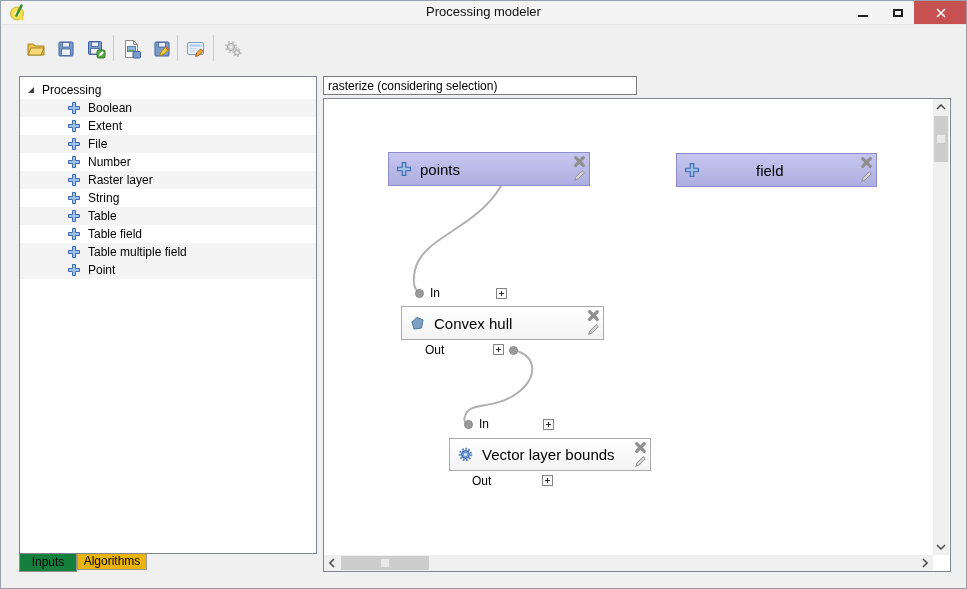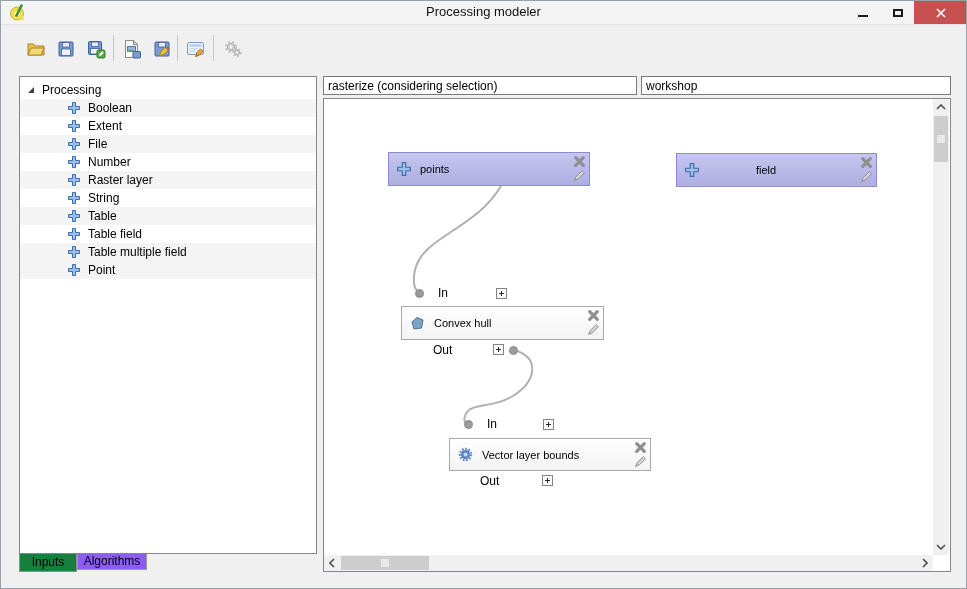--- a/index.html
+++ b/index.html
@@ -27,42 +27,42 @@
   .tree-row.shade{background:#f4f4f5;}
   .tree-root-label{position:absolute;left:22px;top:0;}
   .tree-item-label{position:absolute;left:68px;top:0;text-align:center;}
   .tree-caret{position:absolute;left:6px;top:4px;}
   .tree-plus{position:absolute;left:48px;top:3px;}
   #tree-spacer{height:4px;}
 
   
   .tab{position:absolute;font-size:12px;text-align:center;box-sizing:border-box;}
   #tab-inputs{left:18px;top:553px;width:58px;height:18px;background:#15803d;border:1px solid #8f8f8f;border-top:none;line-height:16px;z-index:2;}
-  #tab-algorithms{left:76px;top:553px;width:70px;height:16px;background:#8b5cf6;border:1px solid #9a9a9a;border-top:none;line-height:14px;}
+  #tab-algorithms{left:76px;top:553px;width:70px;height:16px;background:#eab308;border:1px solid #9a9a9a;border-top:none;line-height:14px;}
 
   
   .hdr-input{position:absolute;height:19px;border:1px solid #7a7a7a;background:#fff;font-size:12px;font-family:"Liberation Sans",sans-serif;padding:0 4px;box-sizing:border-box;color:#000;}
   #model-name-input{left:322px;top:75px;width:314px;}
   #model-group-input{left:640px;top:75px;width:310px;}
 
   
   #canvas{position:absolute;left:322px;top:97px;width:628px;height:474px;background:#ffffff;border:1px solid #82878f;box-sizing:border-box;}
   #connections{position:absolute;left:322px;top:97px;pointer-events:none;}
 
   
-  .node{position:absolute;box-sizing:border-box;display:flex;align-items:center;padding:0 8px;font-size:11px;color:#000;}
+  .node{position:absolute;box-sizing:border-box;display:flex;align-items:center;padding:0 8px;font-size:15px;color:#000;}
   .node-input{background:linear-gradient(#c6c6ef,#aeaee1);border:1px solid #8c8ccd;}
   .node-alg{background:linear-gradient(#ffffff,#f3f3f3);border:1px solid #a9a9a9;}
   .node .node-ico{margin-right:9px;display:flex;}
   .node-actions{position:absolute;right:3px;top:1px;width:15px;height:32px;}
   .act-x{position:absolute;right:0;top:1px;}
   .act-pencil{position:absolute;right:0;top:15px;}
 
   
-  .port-label{position:absolute;font-size:12px;color:#000;margin-left:8px;}
+  .port-label{position:absolute;font-size:12px;color:#000;}
   .plusbox{position:absolute;width:11px;height:11px;background:#fbfbfb;border:1px solid #848484;box-sizing:border-box;}
   .plusbox::before{content:"";position:absolute;left:2px;top:4px;width:5px;height:1px;background:#2c2c2c;}
   .plusbox::after{content:"";position:absolute;left:4px;top:2px;width:1px;height:5px;background:#2c2c2c;}
   .dot{position:absolute;width:9px;height:9px;border-radius:50%;background:#9b9b9b;border:1px solid #8b8b8b;box-sizing:border-box;}
 
   
   #vscroll{position:absolute;left:932px;top:98px;width:16px;height:456px;background:#f0f0f0;}
   #hscroll{position:absolute;left:323px;top:554px;width:609px;height:16px;background:#f0f0f0;}
   .sb-arrow{position:absolute;display:flex;align-items:center;justify-content:center;}
   #vsb-up{left:0;top:0;width:16px;height:16px;}
@@ -231,21 +231,20 @@
           <path d="M4.5,0.5 h3 v4 h4 v3 h-4 v4 h-3 v-4 h-4 v-3 h4 z" fill="#9fc0e8" stroke="#3c6cae"></path>
         </svg>
       <span class="tree-item-label">Point</span>
     </div>
   </div>
 
   <div id="tab-inputs" class="tab">Inputs</div>
   <div id="tab-algorithms" class="tab">Algorithms</div>
 
   <input id="model-name-input" class="hdr-input" type="text" value="rasterize (considering selection)" style="">
-  <input id="model-group-input" class="hdr-input" type="text" value="workshop" style="">
 
   <div id="canvas"></div>
 
   <svg id="connections" width="628" height="474">
     <path d="M178,88 C152,132 100,138 92,172 C89,186 92,193 97,194" fill="none" stroke="#b0b0b0" stroke-width="2"></path>
     <path d="M191,252 C216,259 214,281 193,296 C170,312 146,303 142,318 C140,324 143,326 148,326" fill="none" stroke="#b0b0b0" stroke-width="2"></path>
   </svg>
 
   <div class="node node-input" style="left:387px;top:151px;width:202px;height:34px;">
     <svg class="node-ico" width="14" height="14" viewBox="0 0 12 12">

